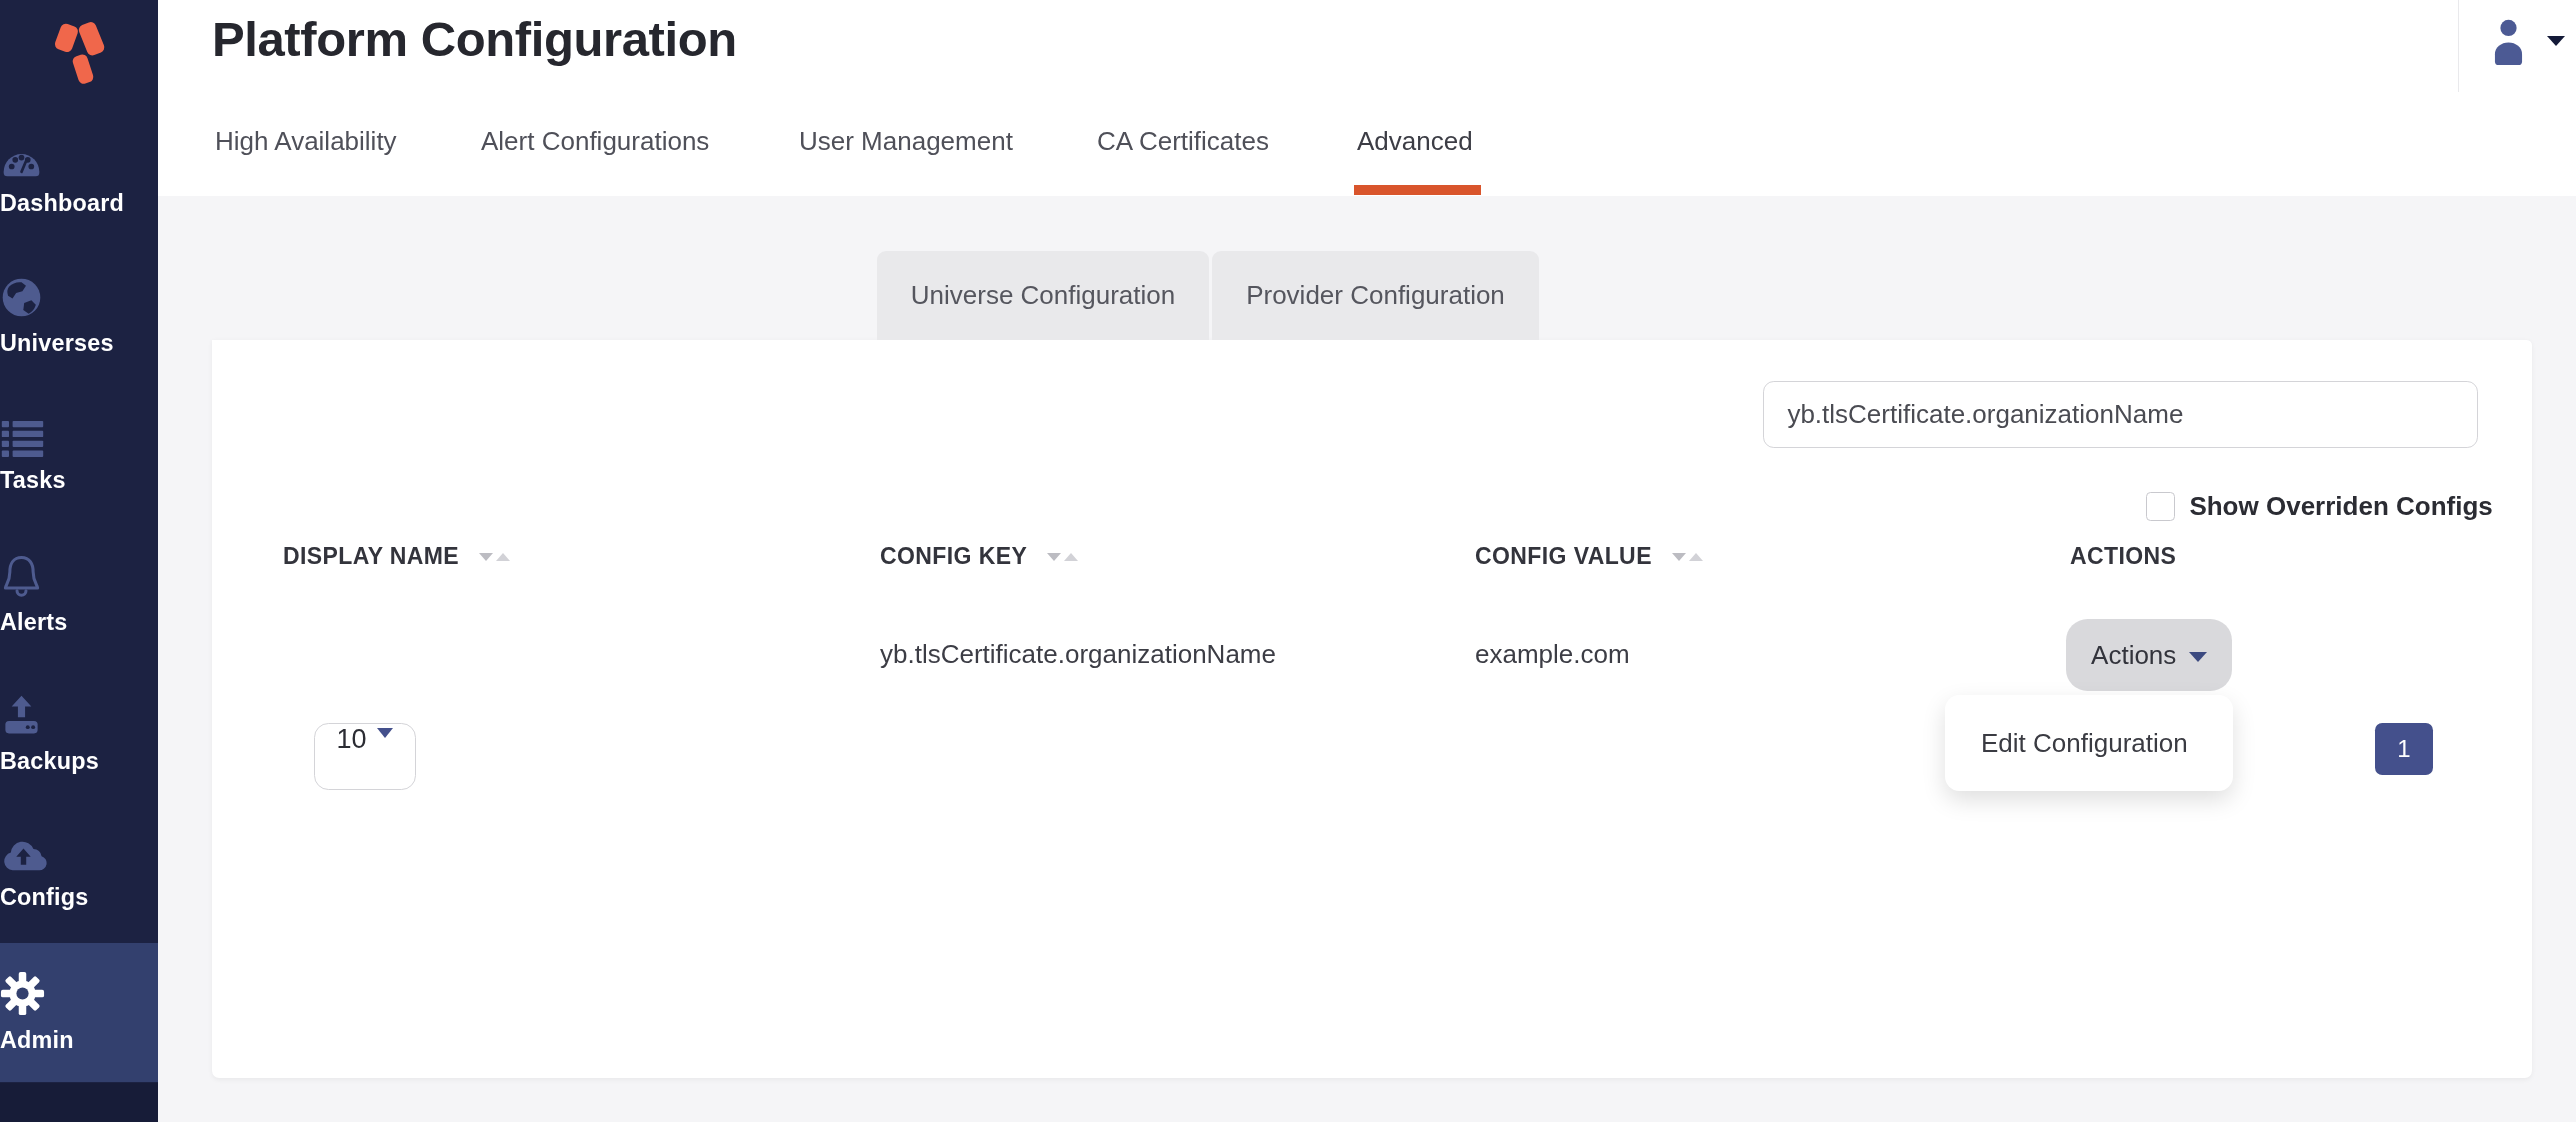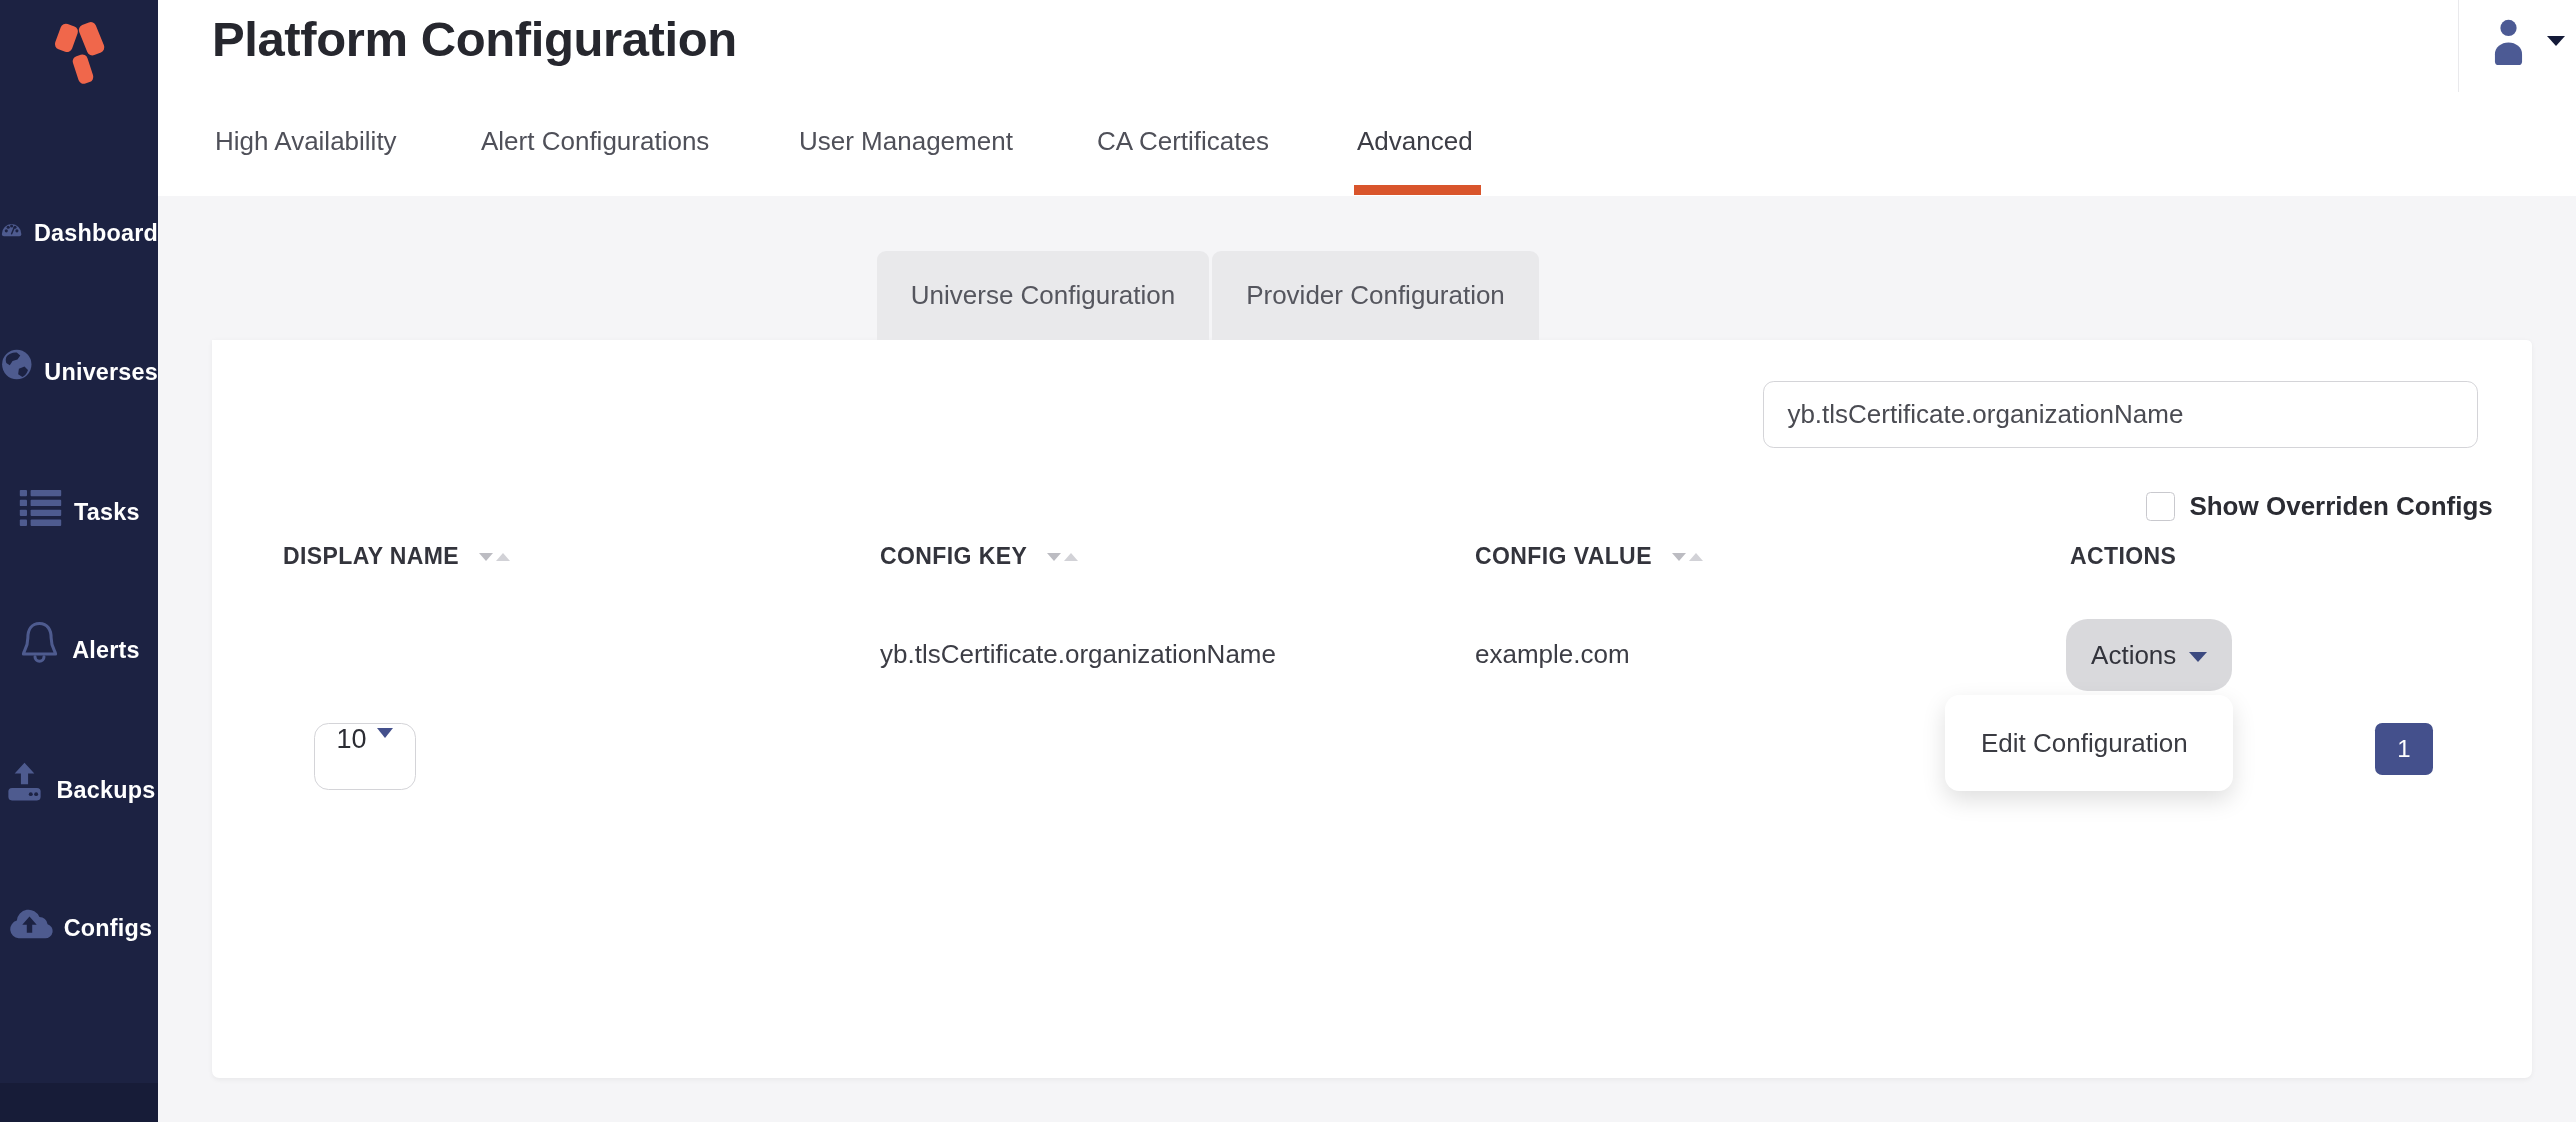--- a/index.html
+++ b/index.html
@@ -4,21 +4,21 @@
 <style>
   * { margin:0; padding:0; box-sizing:border-box; }
   html,body { width:2576px; height:1123px; }
   body { font-family:"Liberation Sans", sans-serif; background:#f5f5f7; overflow:hidden; }
   #screen { position:relative; width:2576px; height:1123px; background:#f5f5f7; }
 
   
   .sidebar { position:absolute; left:0; top:0; width:158px; height:1123px; background:#1c2242; z-index:30; }
   .sidebar-bottom { position:absolute; left:0; bottom:0; width:158px; height:40px; background:#171c38; }
   .logo-wrap { position:absolute; left:0; top:0; width:158px; height:108px; display:flex; align-items:center; justify-content:center; }
-  .side-item { position:absolute; left:0; width:158px; height:139px; display:flex; flex-direction:row; align-items:flex-end; justify-content:center; gap:10.8px; cursor:pointer; }
+  .side-item { position:absolute; left:0; width:158px; height:139px; display:flex; flex-direction:column; align-items:flex-start; justify-content:center; gap:10.8px; cursor:pointer; }
   .side-item.active { background:#33406e; }
   .side-label { color:#ffffff; font-size:23.4px; font-weight:600; letter-spacing:0.2px; }
   .side-icon { display:block; }
 
   
   .header { position:absolute; left:158px; top:0; width:2418px; height:196px; background:#ffffff; z-index:10; }
   .page-title { position:absolute; left:54px; top:10.8px; font-size:49px; font-weight:700; color:#26272e; letter-spacing:-0.4px; }
   .top-tab { position:absolute; top:126px; font-size:26px; color:#4f5059; cursor:pointer; white-space:nowrap; }
   .top-tab.active { color:#3c3d45; }
   .tab-underline { position:absolute; top:185px; height:10px; background:#d9552c; }
@@ -131,20 +131,37 @@
     </div>
 
     <div class="side-item" style="top:803px">
       <svg class="side-icon" width="47" height="40" viewBox="0 0 52 44">
         <path d="M14 40 a10 10 0 0 1 -2 -19.6 a13 13 0 0 1 25 -4 a9 9 0 0 1 9 8 a8 8 0 0 1 -3 15.6 z" fill="#4e5b8f"></path>
         <path d="M26 16 l8 9 h-5 v9 h-6 v-9 h-5 z" fill="#1c2242"></path>
       </svg>
       <span class="side-label">Configs</span>
     </div>
 
+    <div class="side-item active" style="top:943px">
+      <svg class="side-icon" width="45" height="45" viewBox="0 0 48 48">
+        <g fill="#ffffff">
+          <rect x="20" y="1" width="8" height="12" rx="2"></rect>
+          <rect x="20" y="35" width="8" height="12" rx="2"></rect>
+          <rect x="20" y="1" width="8" height="12" rx="2" transform="rotate(45 24 24)"></rect>
+          <rect x="20" y="35" width="8" height="12" rx="2" transform="rotate(45 24 24)"></rect>
+          <rect x="20" y="1" width="8" height="12" rx="2" transform="rotate(90 24 24)"></rect>
+          <rect x="20" y="35" width="8" height="12" rx="2" transform="rotate(90 24 24)"></rect>
+          <rect x="20" y="1" width="8" height="12" rx="2" transform="rotate(135 24 24)"></rect>
+          <rect x="20" y="35" width="8" height="12" rx="2" transform="rotate(135 24 24)"></rect>
+          <circle cx="24" cy="24" r="14"></circle>
+        </g>
+        <circle cx="24" cy="24" r="6.5" fill="#33406e"></circle>
+      </svg>
+      <span class="side-label">Admin</span>
+    </div>
 
     <div class="sidebar-bottom"></div>
   </nav>
 
   <header class="header">
     <h1 class="page-title">Platform Configuration</h1>
 
     <div class="top-tab" style="left:57px">High Availability</div>
     <div class="top-tab" style="left:323px">Alert Configurations</div>
     <div class="top-tab" style="left:641px">User Management</div>

